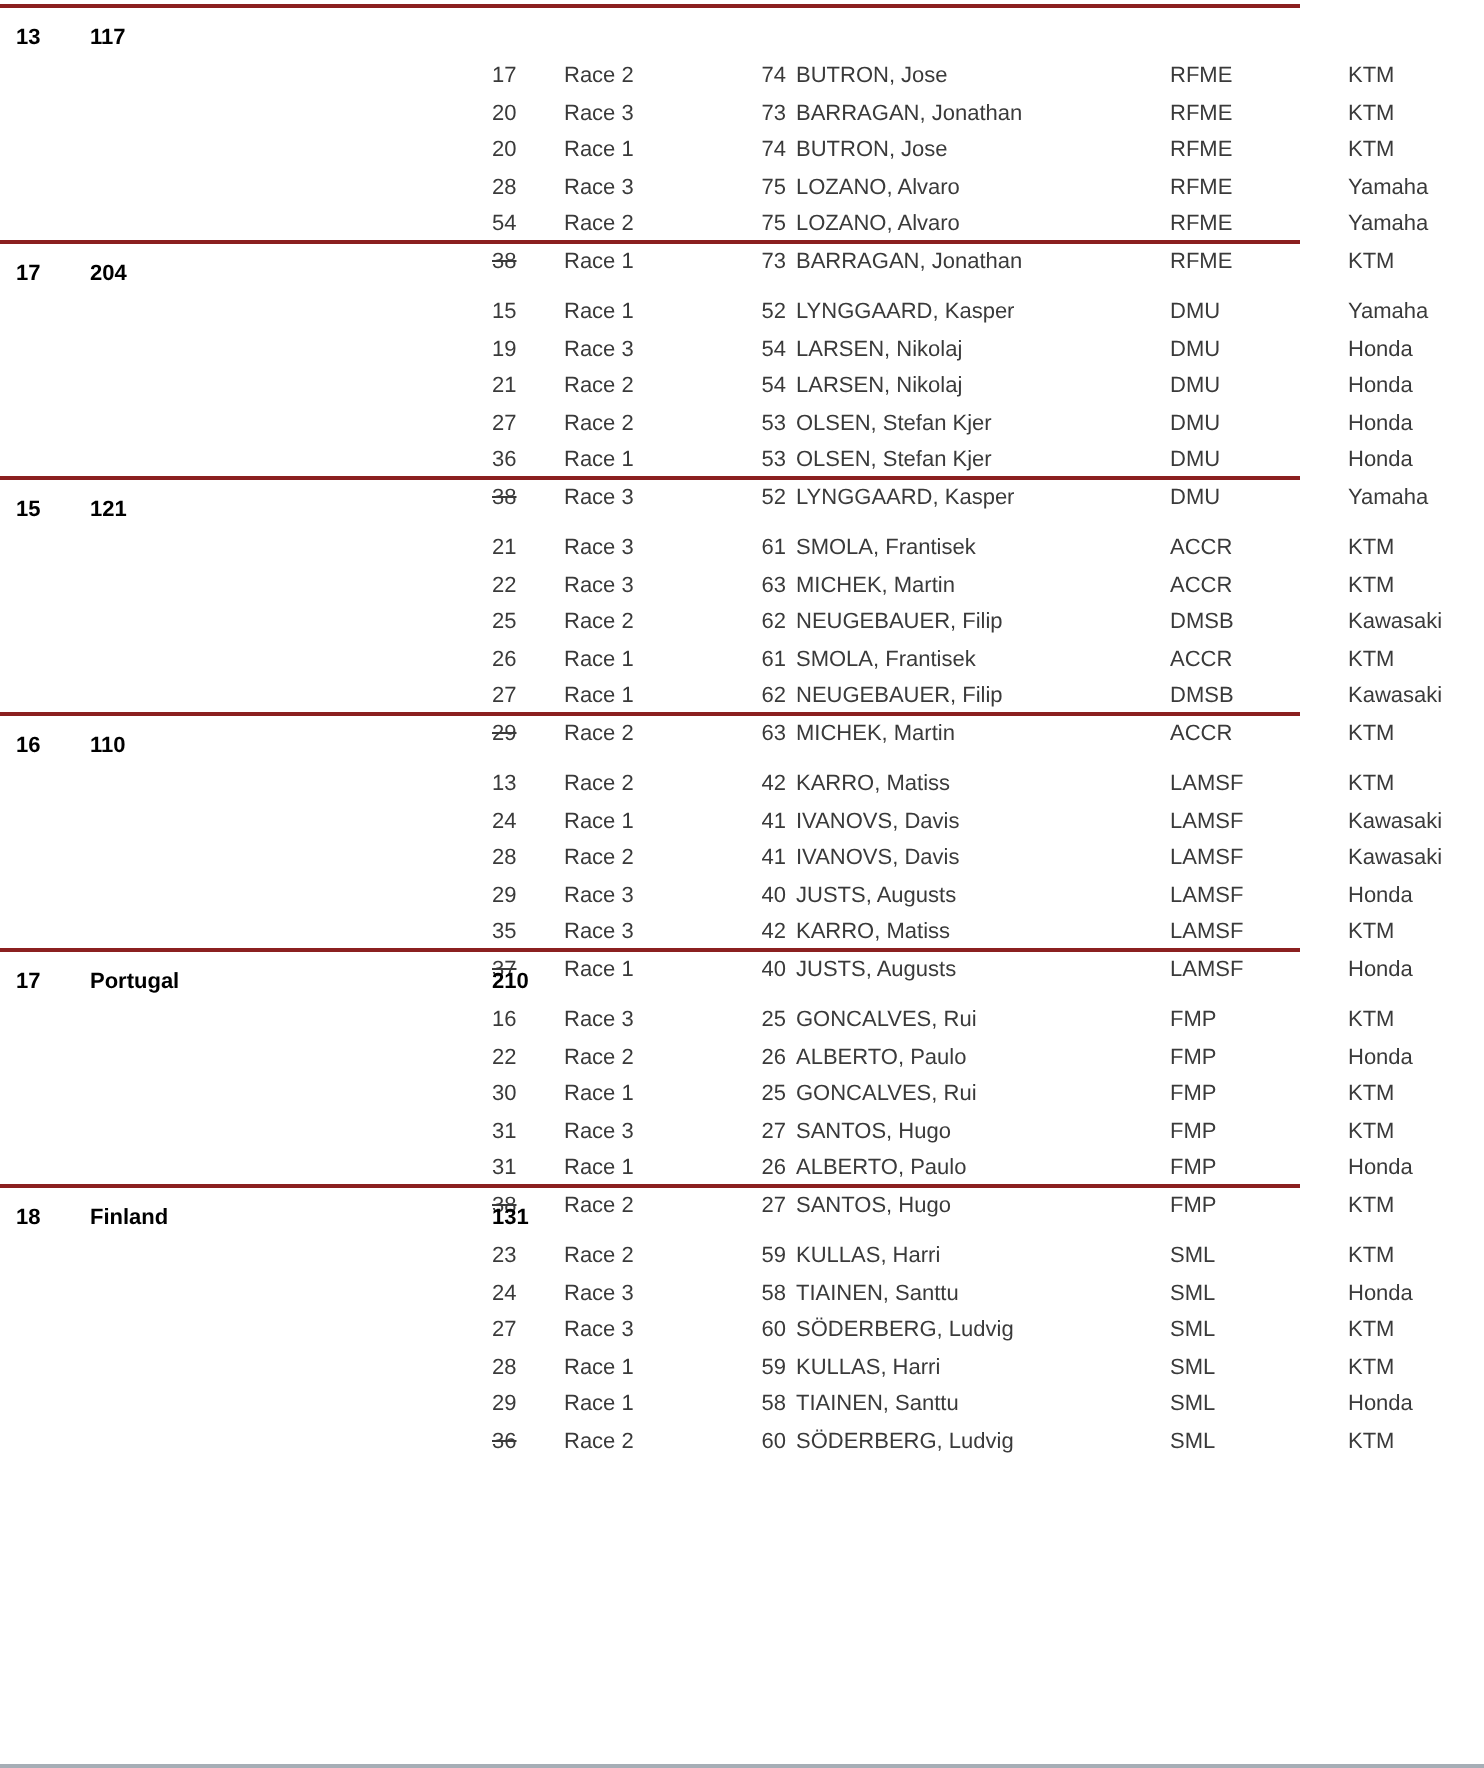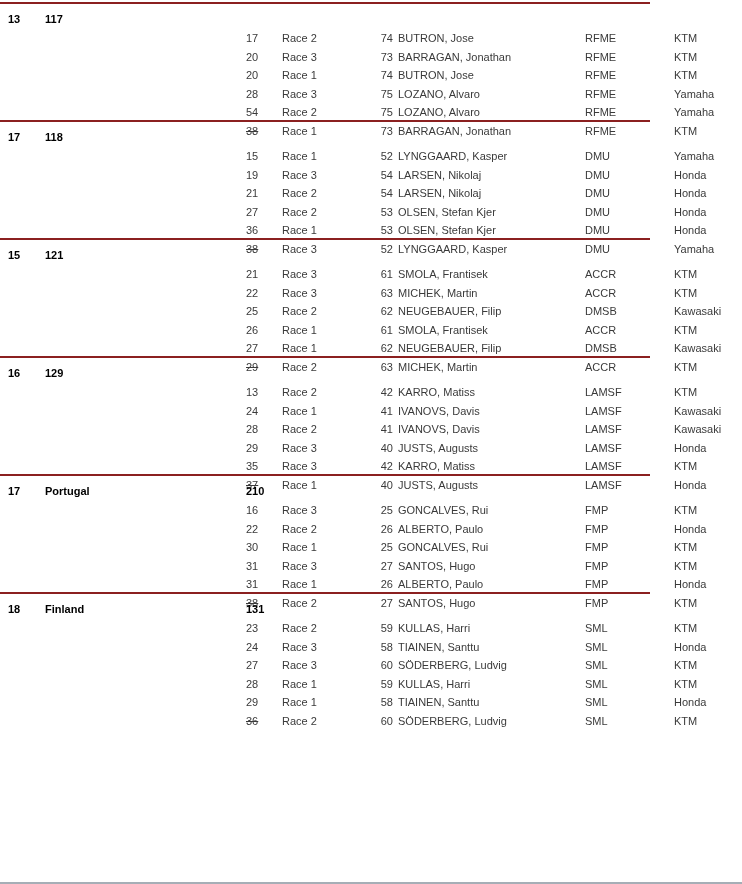--- a/index.html
+++ b/index.html
@@ -101,21 +101,21 @@
     <span class="c-race">Race 1</span>
     <span class="c-name"><span class="num">73</span><span class="nm">BARRAGAN, Jonathan</span></span>
     <span class="c-fed">RFME</span>
     <span class="c-brand">KTM</span>
   </div>
     </section>
     <section class="block">
     <div class="sep" style="background: rgb(139, 32, 32);"></div>
     <div class="row header">
       <span class="c-rank">17</span>
-      <span class="c-points">118</span>
+      <span class="c-points">204</span>
       <span></span>
         <span></span>
         <span></span>
         <span></span>
     </div>
   <div class="row">
     <span class="c-rank"></span>
     <span class="c-country"></span>
     <span class="c-points">15</span>
     <span class="c-race">Race 1</span>
@@ -231,21 +231,21 @@
     <span class="c-race">Race 2</span>
     <span class="c-name"><span class="num">63</span><span class="nm">MICHEK, Martin</span></span>
     <span class="c-fed">ACCR</span>
     <span class="c-brand">KTM</span>
   </div>
     </section>
     <section class="block">
     <div class="sep" style="background: rgb(139, 32, 32);"></div>
     <div class="row header">
       <span class="c-rank">16</span>
-      <span class="c-points">129</span>
+      <span class="c-points">110</span>
       <span></span>
         <span></span>
         <span></span>
         <span></span>
     </div>
   <div class="row">
     <span class="c-rank"></span>
     <span class="c-country"></span>
     <span class="c-points">13</span>
     <span class="c-race">Race 2</span>

